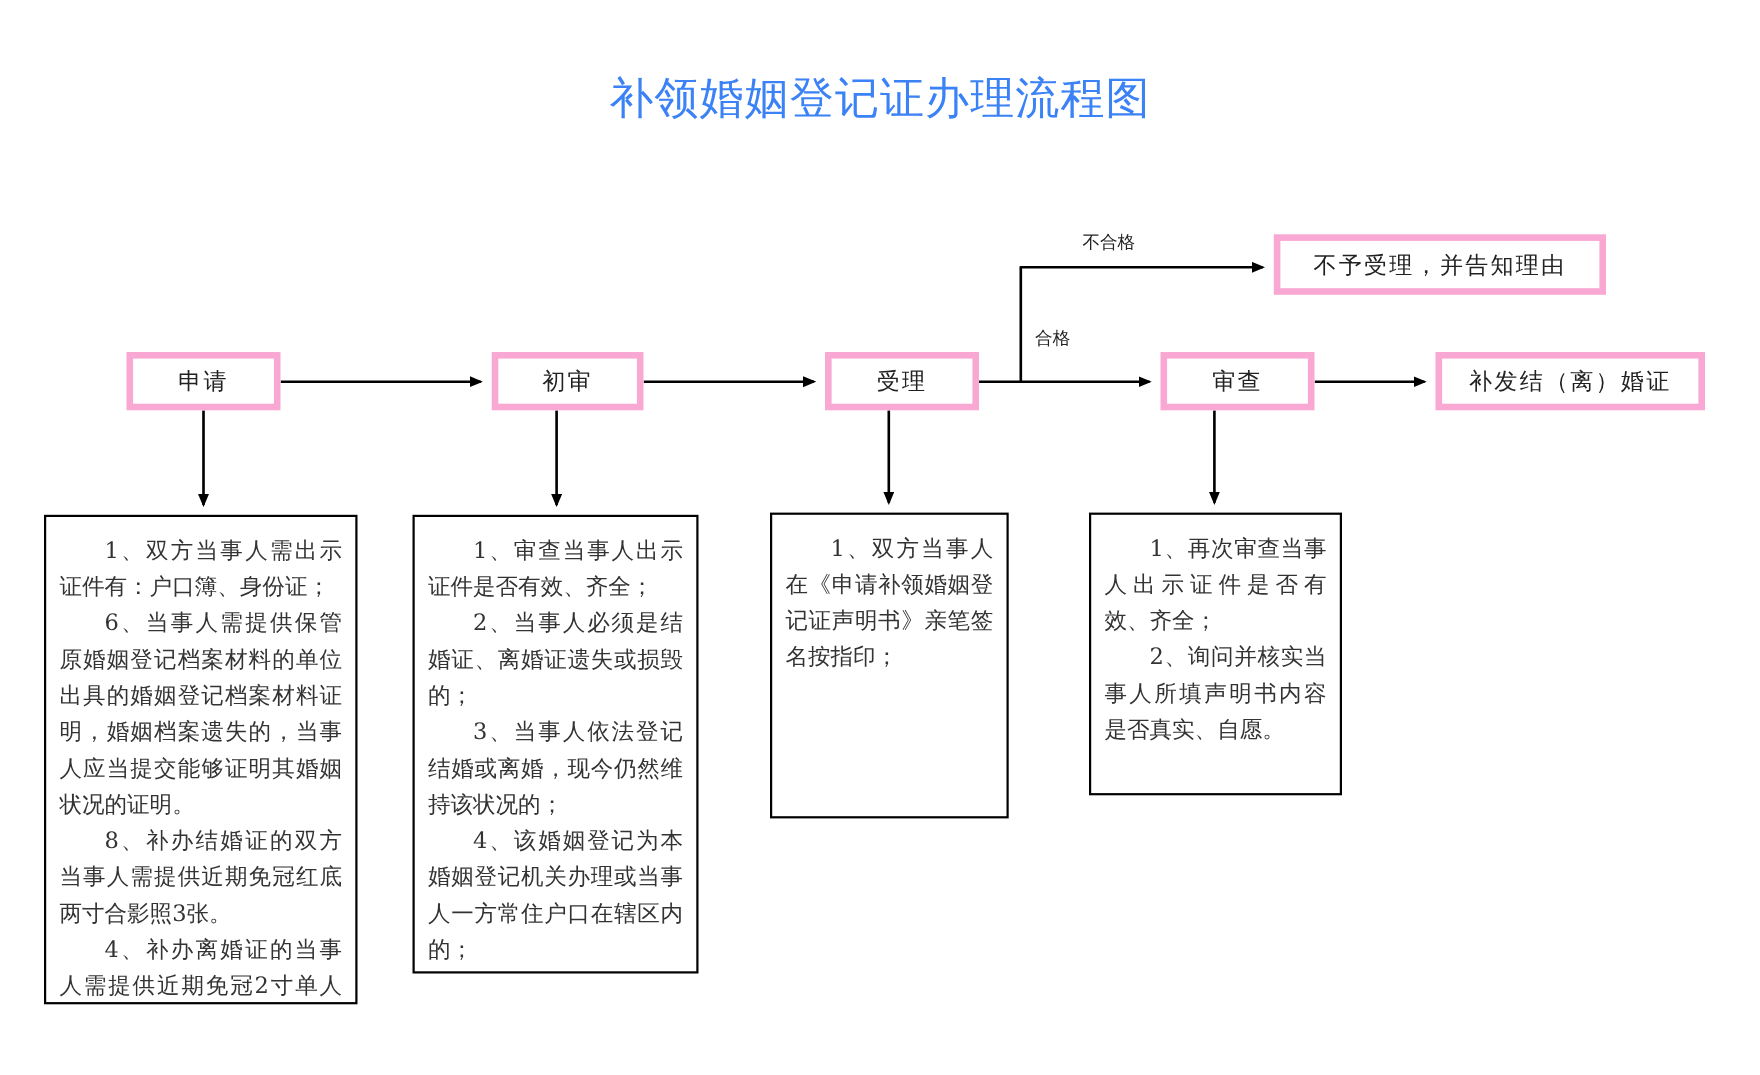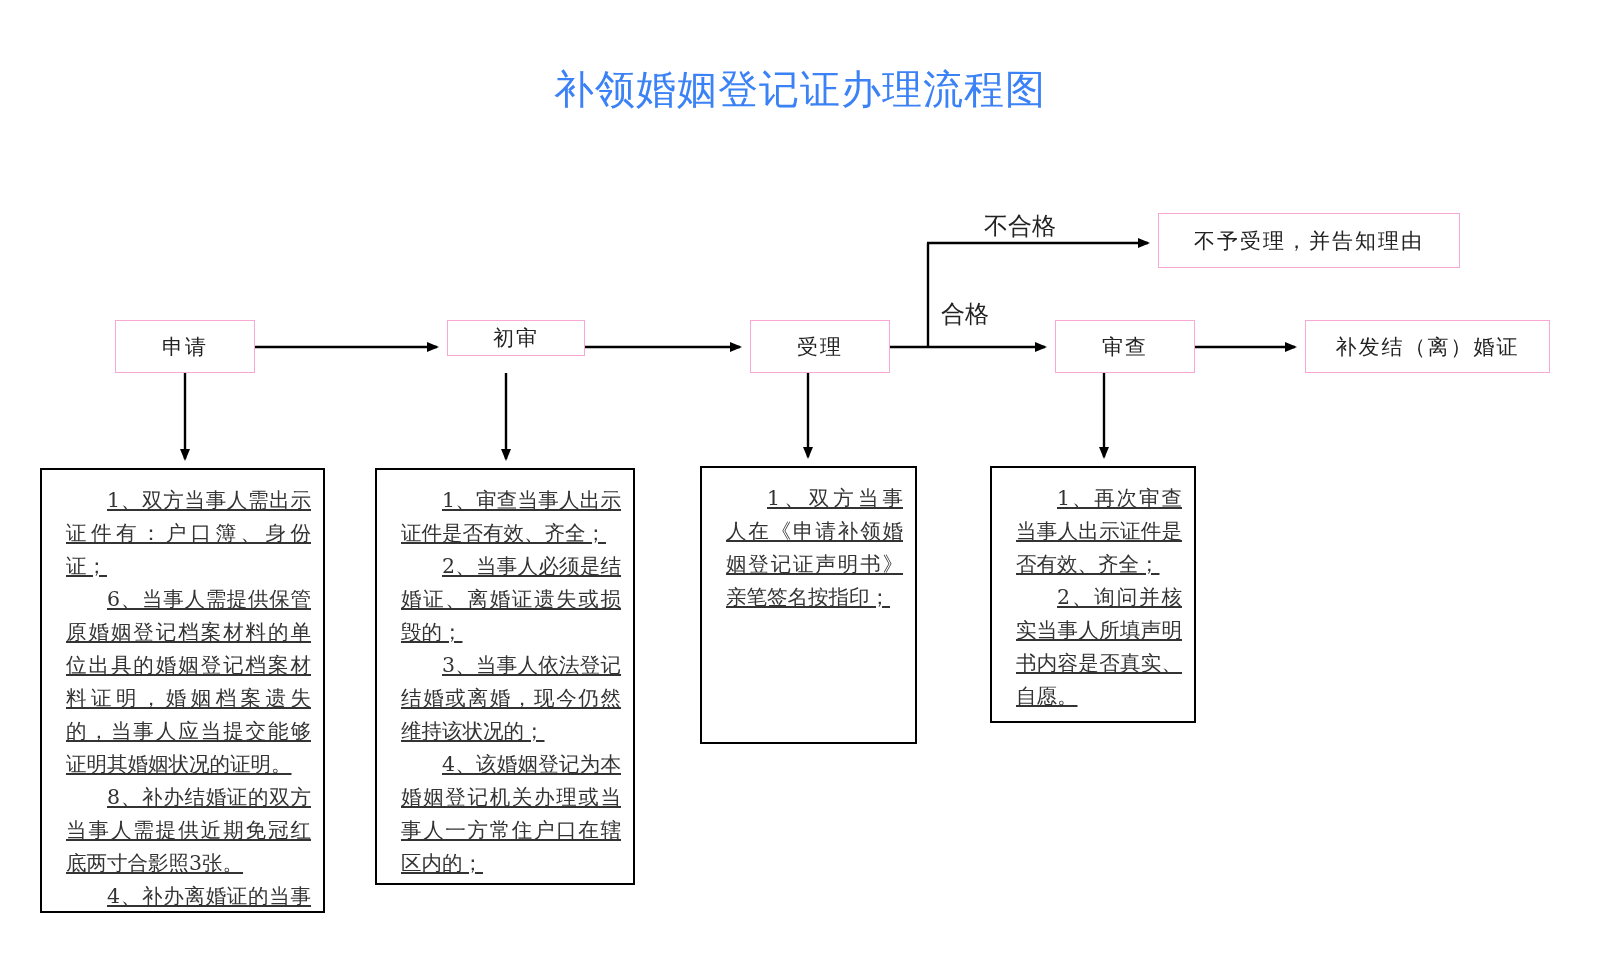--- a/index.html
+++ b/index.html
@@ -33,56 +33,55 @@
     font-weight: 500;
     letter-spacing: 1px;
     color: #3b82f6;
     font-family: "DejaVu Sans", "Liberation Sans", sans-serif;
   }
 
   
   .node {
     position: absolute;
     box-sizing: border-box;
-    border: 1px solid #f9a8d4;
+    border: 6px solid #f9a8d4;
     background: #fff;
     display: flex;
     align-items: center;
     justify-content: center;
     font-size: 21px;
     letter-spacing: 2px;
     color: #222;
     font-family: "DejaVu Serif", "Liberation Serif", serif;
   }
 
   
   .detail {
     position: absolute;
     box-sizing: border-box;
     border: 2px solid #000;
     background: #fff;
-    padding: 14px 12px 10px 24px;
+    padding: 14px 12px 10px 12px;
     font-size: 20.5px;
     line-height: 33px;
     color: #333;
     font-family: "DejaVu Serif", "Liberation Serif", serif;
     overflow: hidden;
-    text-decoration: underline;
   }
   .detail p {
     margin: 0;
     text-indent: 2em;
     text-align: justify;
     text-justify: inter-ideograph;
   }
 
   
   .edge-label {
     position: absolute;
-    font-size: 24px;
+    font-size: 16px;
     color: #222;
     white-space: nowrap;
     font-family: Liberation Mono, monospace;
   }
 
   svg.lines {
     position: absolute;
     left: 0; top: 0;
     width: 1600px;
     height: 977px;
@@ -124,21 +123,21 @@
 
       <line x1="1104" y1="373" x2="1104" y2="457" marker-end="url(#arrow)"></line>
     </g>
   </svg>
 
   <div class="edge-label" style="left:984px; top:210px;">不合格</div>
   <div class="edge-label" style="left:941px; top:298px;">合格</div>
 
   <div class="node" style="left:115px; top:320px; width:140px; height:53px;">申请</div>
 
-  <div class="node" style="left:447px; top:320px; width:138px; height:36px;">初审</div>
+  <div class="node" style="left:447px; top:320px; width:138px; height:53px;">初审</div>
 
   <div class="node" style="left:750px; top:320px; width:140px; height:53px;">受理</div>
 
   <div class="node" style="left:1055px; top:320px; width:140px; height:53px;">审查</div>
 
   <div class="node" style="left:1305px; top:320px; width:245px; height:53px;">补发结（离）婚证</div>
 
   <div class="node" style="left:1158px; top:213px; width:302px; height:55px;">不予受理，并告知理由</div>
 
   <div class="detail" style="left:40px; top:468px; width:285px; height:445px;">
@@ -153,18 +152,18 @@
     <p>2、当事人必须是结婚证、离婚证遗失或损毁的；</p>
     <p>3、当事人依法登记结婚或离婚，现今仍然维持该状况的；</p>
     <p>4、该婚姻登记为本婚姻登记机关办理或当事人一方常住户口在辖区内的；</p>
     <p>5、当事人亲自到婚姻登记机关提出申请。</p>
   </div>
 
   <div class="detail" style="left:700px; top:466px; width:217px; height:278px;">
     <p>1、双方当事人在《申请补领婚姻登记证声明书》亲笔签名按指印；</p>
   </div>
 
-  <div class="detail" style="left:990px; top:466px; width:206px; height:257px;">
+  <div class="detail" style="left:990px; top:466px; width:230px; height:257px;">
     <p>1、再次审查当事人出示证件是否有效、齐全；</p>
     <p>2、询问并核实当事人所填声明书内容是否真实、自愿。</p>
   </div>
 
 </div>
 
 </body></html>

